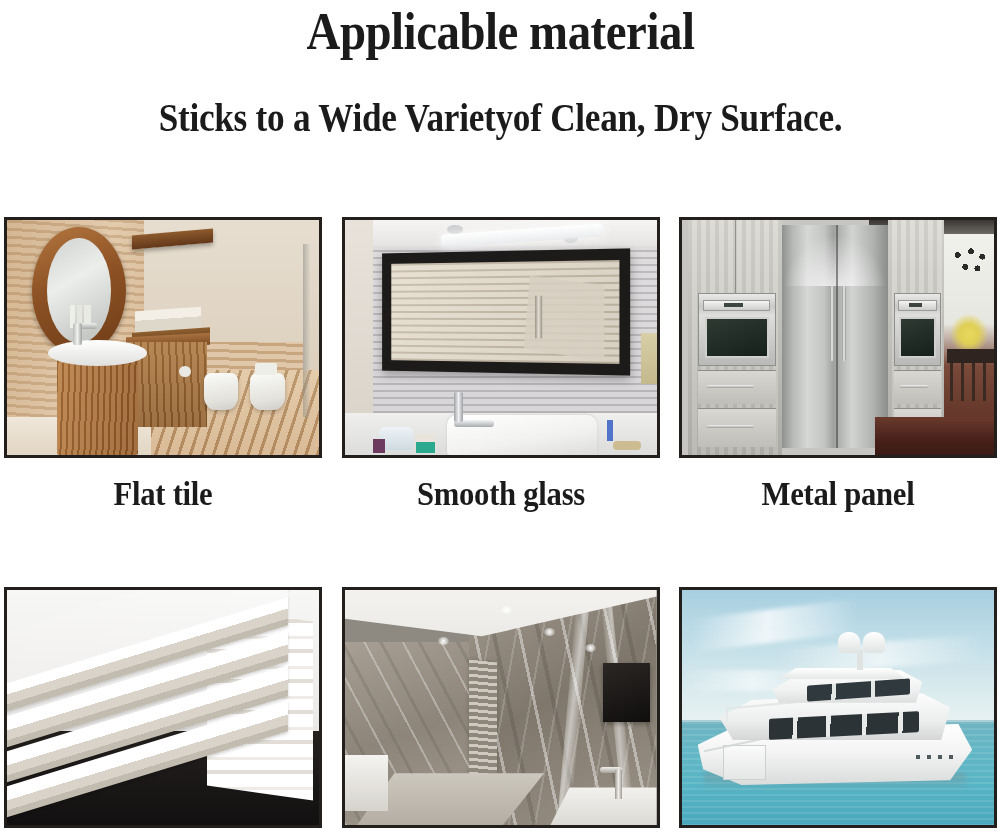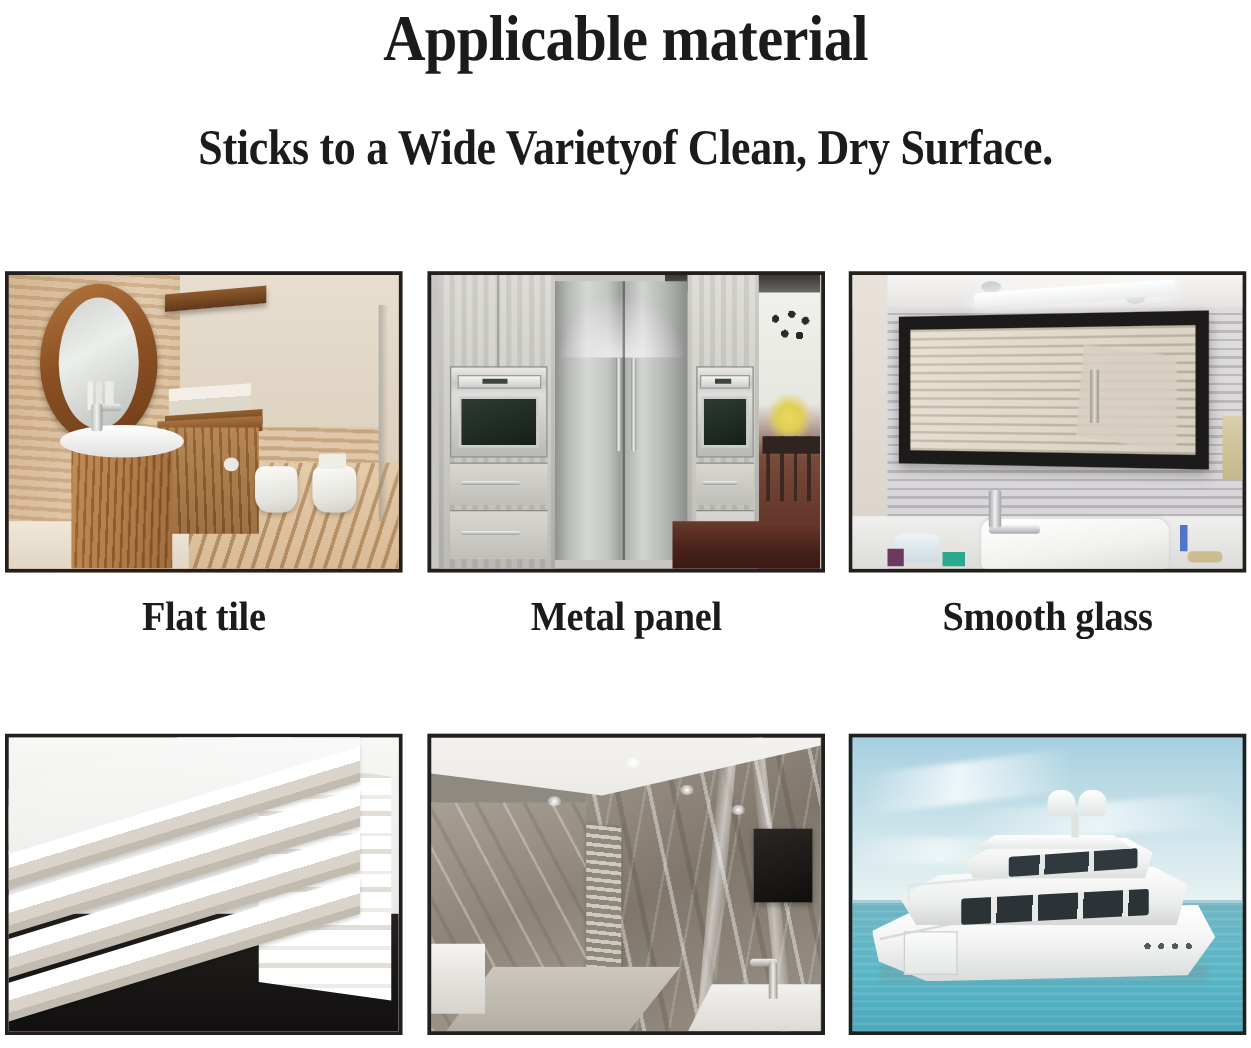--- a/index.html
+++ b/index.html
@@ -661,20 +661,47 @@
         <div class="basin"></div>
         <div class="tap-arm"></div>
         <div class="tap"></div>
         <div class="paper"></div>
         <div class="toilet1"></div>
         <div class="toilet2"></div>
         <div class="toilet2-top"></div>
         <div class="door-edge"></div>
       </div>
       <div class="caption">Flat tile</div>
+    </div>
+
+    <div class="cell">
+      <div class="photo p3">
+        <div class="ceiling"></div>
+        <div class="wall-l"></div>
+        <div class="light-mount1"></div>
+        <div class="light-mount2"></div>
+        <div class="lightbar"></div>
+        <div class="shelf-r"></div>
+        <div class="frame">
+          <div class="mirror-face">
+            <div class="mirror-door"></div>
+            <div class="mirror-rail"></div>
+          </div>
+        </div>
+        <div class="counter"></div>
+        <div class="basin"></div>
+        <div class="faucet-arm"></div>
+        <div class="faucet"></div>
+        <div class="cup"></div>
+        <div class="bottle-a"></div>
+        <div class="bottle-b"></div>
+        <div class="toothbrush"></div>
+        <div class="soap"></div>
+      </div>
+      <div class="caption">Smooth glass</div>
     </div>
 
     <div class="cell">
       <div class="photo p2">
         <div class="room-r"></div>
         <div class="ceiling"></div>
         <div class="cab-l"></div>
         <div class="cab-l-seam"></div>
         <div class="cab-r"></div>
         <div class="fridge"></div>
@@ -704,47 +731,20 @@
           </div>
         <div class="chandelier"></div>
         <div class="flowers"></div>
         <div class="chairs"></div>
         <div class="table"></div>
         <div class="floor-dark"></div>
       </div>
       <div class="caption">Metal panel</div>
     </div>
 
-    <div class="cell">
-      <div class="photo p3">
-        <div class="ceiling"></div>
-        <div class="wall-l"></div>
-        <div class="light-mount1"></div>
-        <div class="light-mount2"></div>
-        <div class="lightbar"></div>
-        <div class="shelf-r"></div>
-        <div class="frame">
-          <div class="mirror-face">
-            <div class="mirror-door"></div>
-            <div class="mirror-rail"></div>
-          </div>
-        </div>
-        <div class="counter"></div>
-        <div class="basin"></div>
-        <div class="faucet-arm"></div>
-        <div class="faucet"></div>
-        <div class="cup"></div>
-        <div class="bottle-a"></div>
-        <div class="bottle-b"></div>
-        <div class="toothbrush"></div>
-        <div class="soap"></div>
-      </div>
-      <div class="caption">Smooth glass</div>
-    </div>
-
   </div>
 
   <div class="row row2">
 
     <div class="cell">
       <div class="photo p4">
         <div class="bg-top"></div>
         <div class="bg-dark"></div>
         <div class="stack-right"></div>
         <div class="sheet s5"></div>

